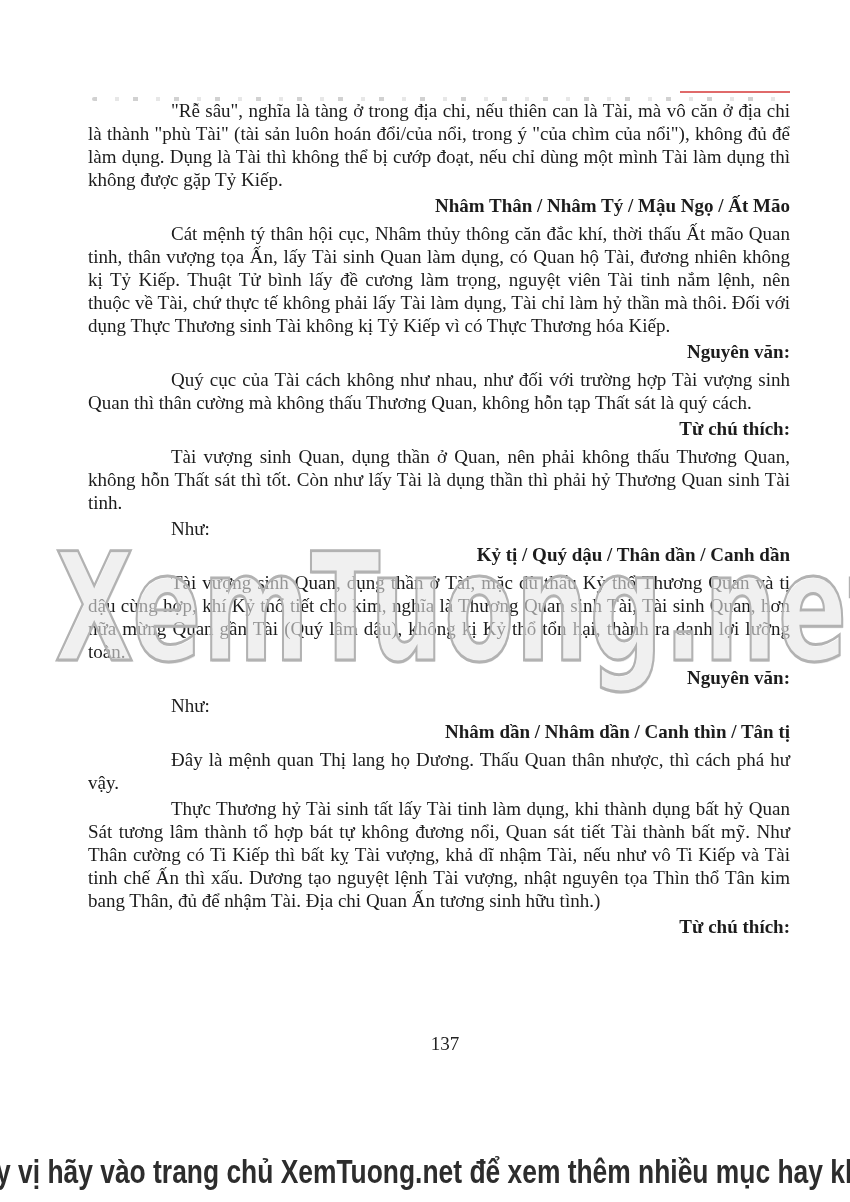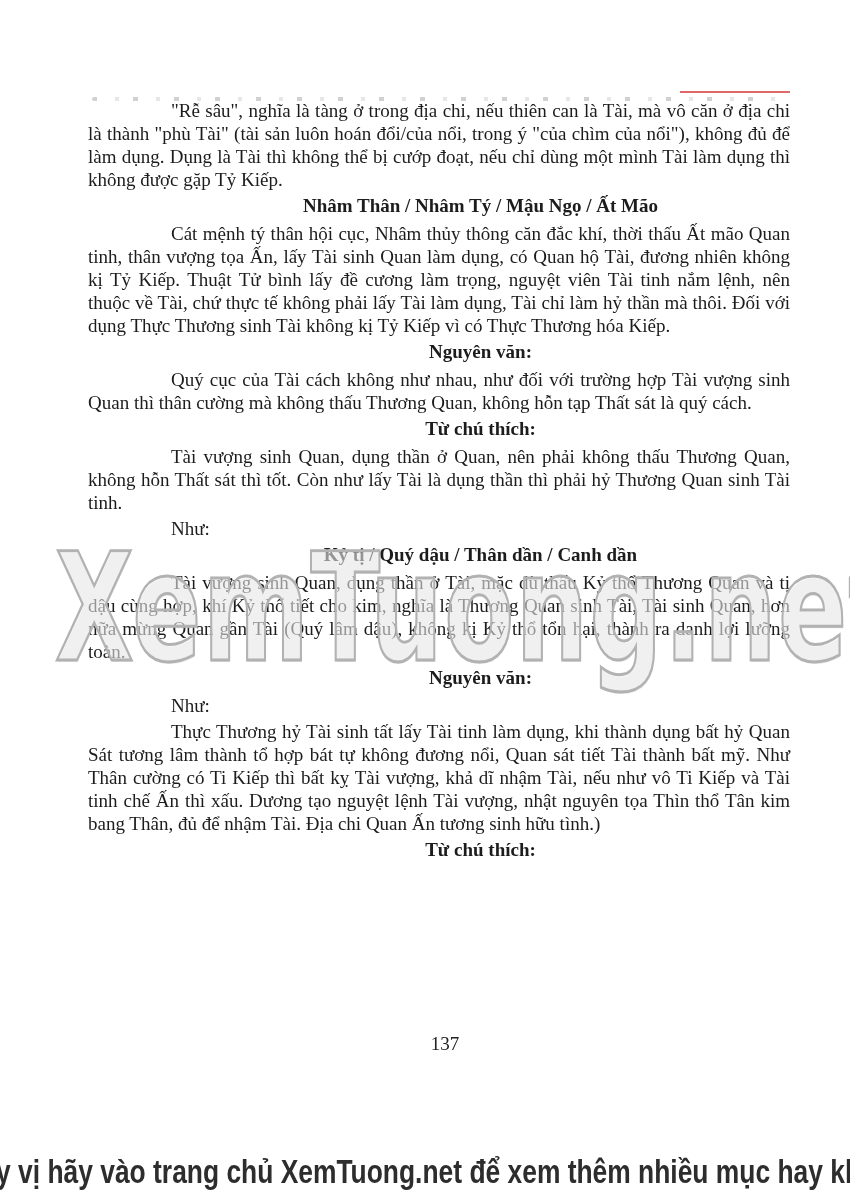--- a/index.html
+++ b/index.html
@@ -33,21 +33,21 @@
   .content p.para {
     margin: 0 0 3px 0;
     text-indent: 83px;
   }
   .content h3.heading {
     margin: 2px 0 4px 0;
     padding-left: 83px;
     font-size: 19px;
     line-height: 24px;
     font-weight: bold;
-    text-align: center;
+    text-align: right;
   }
   
   .artifact-smudge {
     position: absolute;
     top: 97px;
     left: 92px;
     width: 692px;
     height: 4px;
     background: repeating-linear-gradient(90deg,
       rgba(70,70,70,0.45) 0 5px,
@@ -127,20 +127,22 @@
     <p class="para">Cát mệnh tý thân hội cục, Nhâm thủy thông căn đắc khí, thời thấu Ất mão Quan tinh, thân vượng tọa Ấn, lấy Tài sinh Quan làm dụng, có Quan hộ Tài, đương nhiên không kị Tỷ Kiếp. Thuật Tử bình lấy đề cương làm trọng, nguyệt viên Tài tinh nắm lệnh, nên thuộc về Tài, chứ thực tế không phải lấy Tài làm dụng, Tài chỉ làm hỷ thần mà thôi. Đối với dụng Thực Thương sinh Tài không kị Tỷ Kiếp vì có Thực Thương hóa Kiếp.</p>
     <h3 class="heading">Nguyên văn:</h3>
     <p class="para">Quý cục của Tài cách không như nhau, như đối với trường hợp Tài vượng sinh Quan thì thân cường mà không thấu Thương Quan, không hỗn tạp Thất sát là quý cách.</p>
     <h3 class="heading">Từ chú thích:</h3>
     <p class="para">Tài vượng sinh Quan, dụng thần ở Quan, nên phải không thấu Thương Quan, không hỗn Thất sát thì tốt. Còn như lấy Tài là dụng thần thì phải hỷ Thương Quan sinh Tài tinh.</p>
     <p class="para">Như:</p>
     <h3 class="heading">Kỷ tị / Quý dậu / Thân dần / Canh dần</h3>
     <p class="para">Tài vượng sinh Quan, dụng thần ở Tài, mặc dù thấu Kỷ thổ Thương Quan và tị dậu cùng hợp, khí Kỷ thổ tiết cho kim, nghĩa là Thương Quan sinh Tài, Tài sinh Quan, hơn nữa mừng Quan gần Tài (Quý lâm dậu), không kị Kỷ thổ tổn hại, thành ra danh lợi lưỡng toàn.</p>
     <h3 class="heading">Nguyên văn:</h3>
     <p class="para">Như:</p>
+    <h3 class="heading">Nhâm dần / Nhâm dần / Canh thìn / Tân tị</h3>
+    <p class="para">Đây là mệnh quan Thị lang họ Dương. Thấu Quan thân nhược, thì cách phá hư vậy.</p>
     <p class="para">Thực Thương hỷ Tài sinh tất lấy Tài tinh làm dụng, khi thành dụng bất hỷ Quan Sát tương lâm thành tổ hợp bát tự không đương nổi, Quan sát tiết Tài thành bất mỹ. Như Thân cường có Ti Kiếp thì bất kỵ Tài vượng, khả dĩ nhậm Tài, nếu như vô Ti Kiếp và Tài tinh chế Ấn thì xấu. Dương tạo nguyệt lệnh Tài vượng, nhật nguyên tọa Thìn thổ Tân kim bang Thân, đủ để nhậm Tài. Địa chi Quan Ấn tương sinh hữu tình.)</p>
     <h3 class="heading">Từ chú thích:</h3>
   </div>
 
   <div class="watermark">XemTuong.net</div>
 
   <div class="page-number">137</div>
 
   <div class="footer">
     <div class="footer-text">Qúy vị hãy vào trang chủ XemTuong.net để xem thêm nhiều mục hay khác</div>

